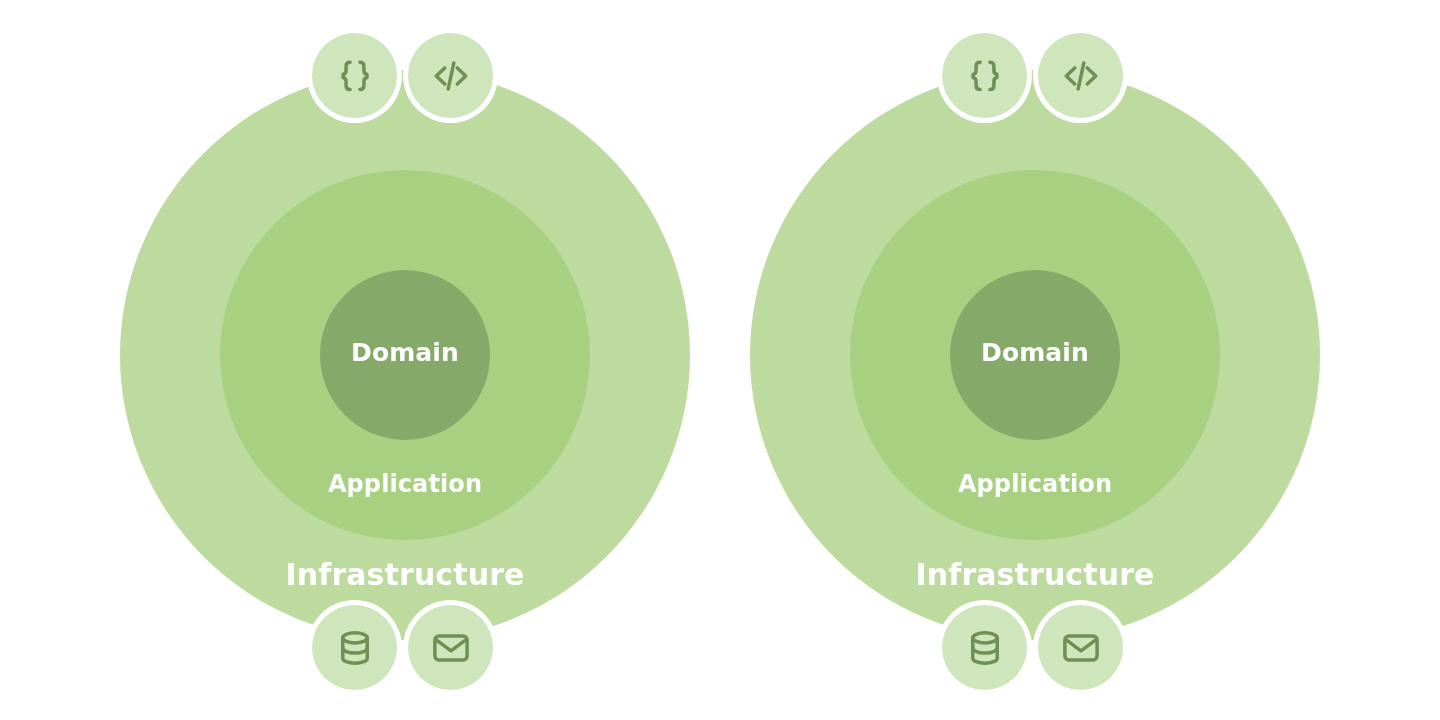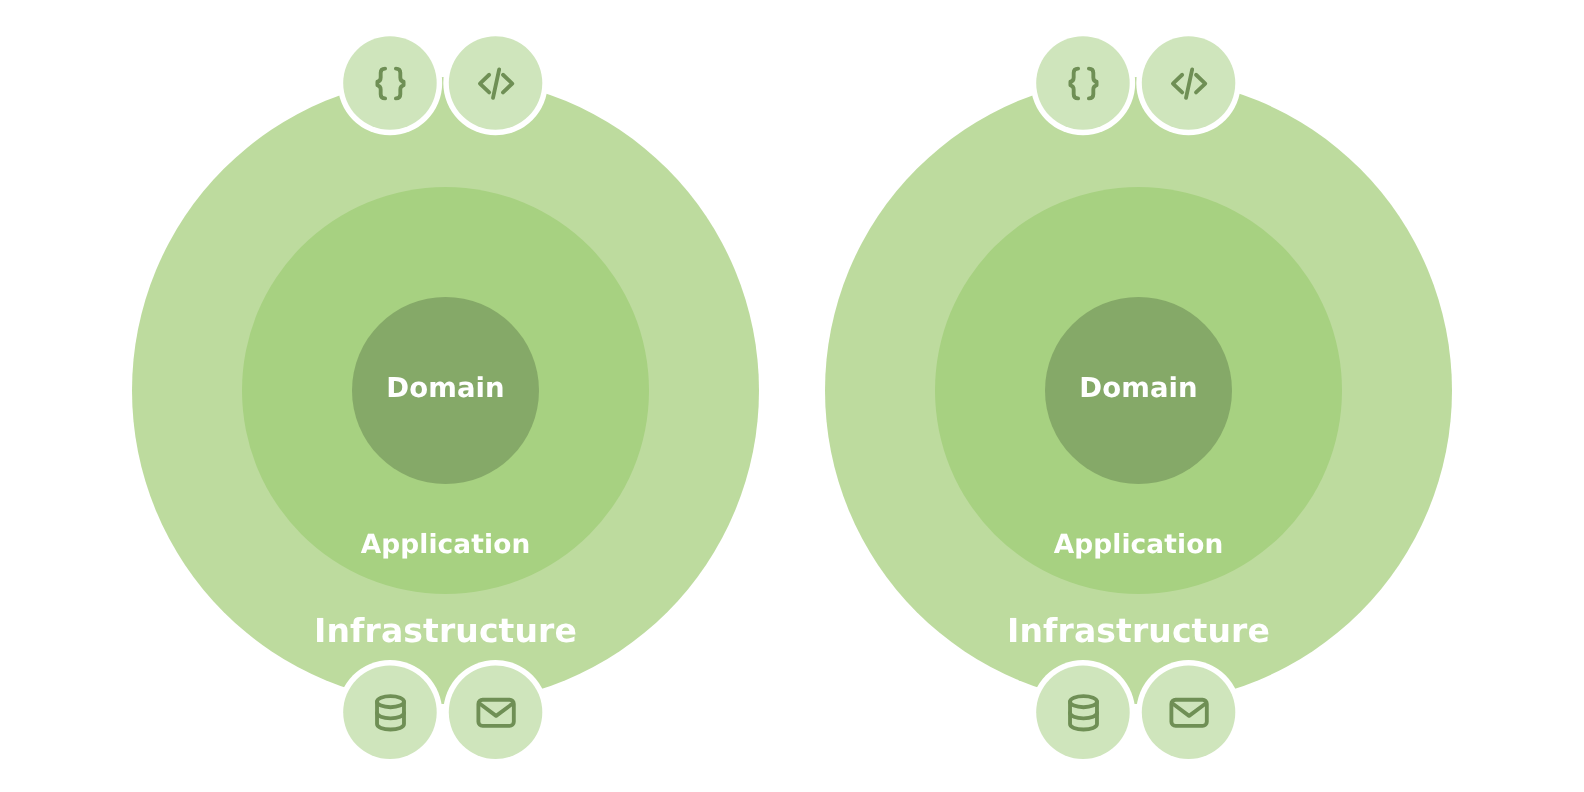--- a/index.html
+++ b/index.html
@@ -71,21 +71,21 @@
     letter-spacing: 0.1px;
     text-align: center;
     z-index: 6;
     user-select: none;
   }
   .label-domain {
     top: 338px;
     font-size: 25px;
   }
   .label-application {
-    top: 481px;
+    top: 470px;
     font-size: 24px;
   }
   .label-infrastructure {
     top: 557px;
     font-size: 30px;
   }
 
   
   .badge {
     position: absolute;

